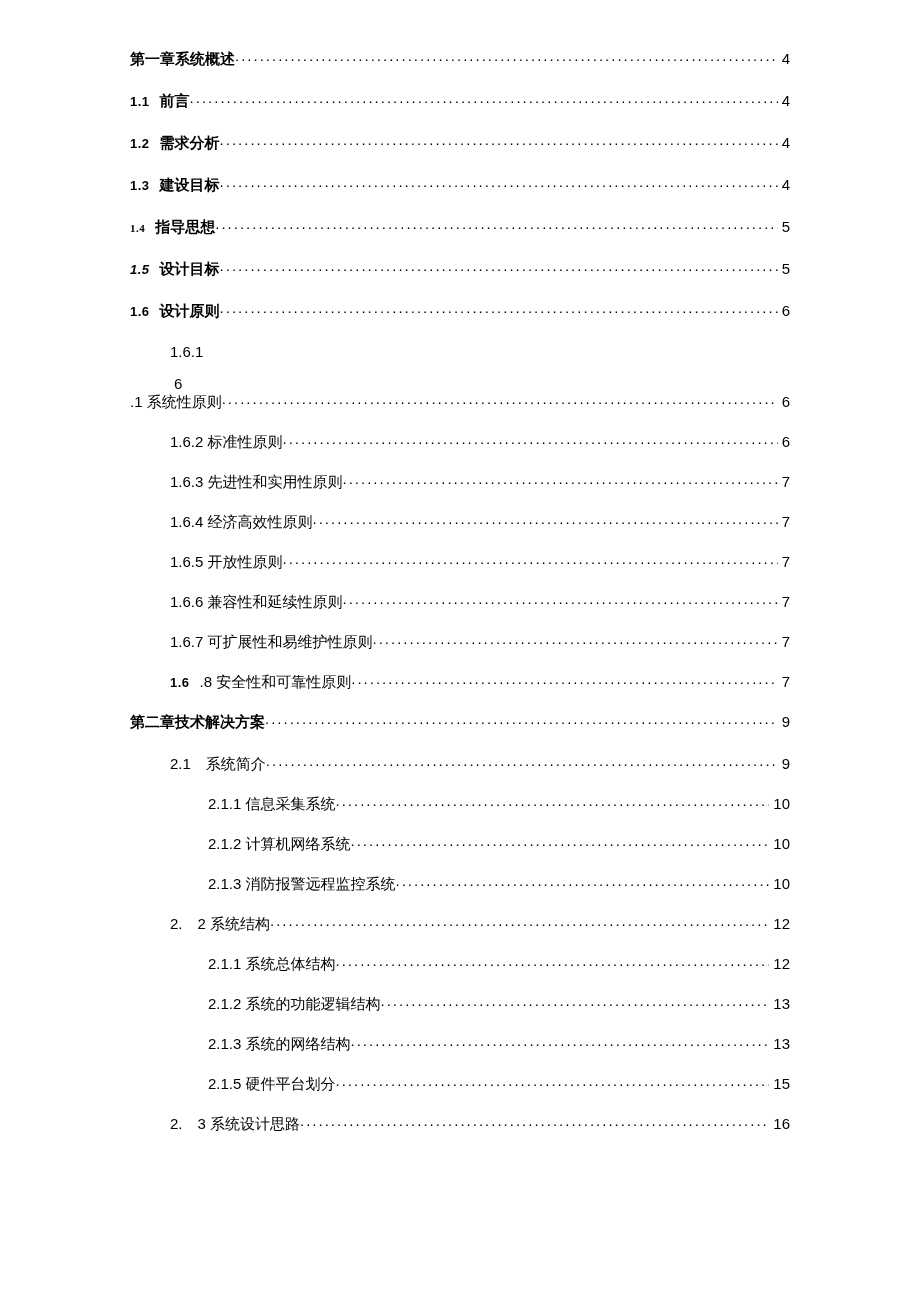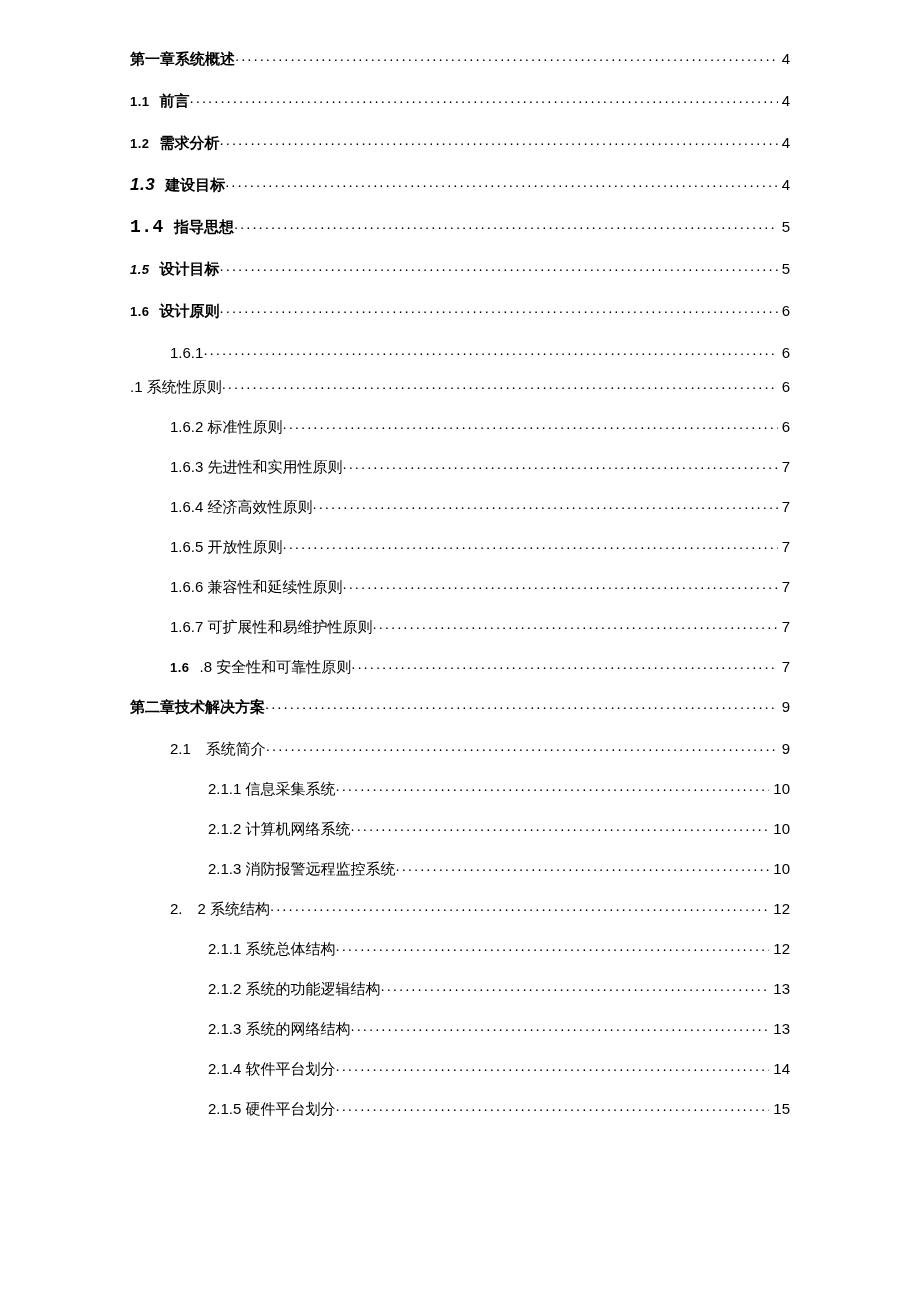--- a/index.html
+++ b/index.html
@@ -58,21 +58,21 @@
     margin-bottom: 20px;
   }
   .multi-line {
     display: flex;
     align-items: baseline;
     white-space: nowrap;
     overflow: hidden;
     font-size: 15px;
   }
   .multi-line .dots { flex: 1 1 auto; }
-  .multi-line1 { padding-left: 40px; margin-bottom: 16px; }
+  .multi-line1 { padding-left: 40px; margin-bottom: 0; flex-direction: column; }
   .multi-line2 { padding-left: 0; }
 </style>
 </head>
 <body>
 
 <div class="page" id="toc-root">
     <div class="row bold lvl0">
       <span class="label" style="font-weight: 700; font-family: SimHei, &quot;Microsoft YaHei&quot;, sans-serif;">第一章系统概述</span>
       <span class="dots"></span>
       <span class="pg">4</span>
@@ -83,27 +83,27 @@
       <span class="dots"></span>
       <span class="pg">4</span>
     </div>
     <div class="row bold lvl1">
       <span class="num" style="font-weight: 700; font-family: Arial, sans-serif; font-size: 13px;">1.2</span>
       <span class="label">需求分析</span>
       <span class="dots"></span>
       <span class="pg">4</span>
     </div>
     <div class="row bold lvl1">
-      <span class="num" style="font-weight: 700; font-family: Arial, sans-serif; font-size: 17px; font-style: italic;">1.3</span>
+      <span class="num" style="font-weight: 700; font-family: Arial, sans-serif; font-size: 13px;">1.3</span>
       <span class="label">建设目标</span>
       <span class="dots"></span>
       <span class="pg">4</span>
     </div>
     <div class="row bold lvl1">
-      <span class="num" style="font-weight: 700; font-family: Liberation Mono, monospace; font-size: 18px;">1.4</span>
+      <span class="num" style="font-weight: 700; font-family: Liberation Serif, serif; font-size: 11px;">1.4</span>
       <span class="label">指导思想</span>
       <span class="dots"></span>
       <span class="pg">5</span>
     </div>
     <div class="row bold lvl1">
       <span class="num" style="font-weight: 700; font-family: Arial, sans-serif; font-size: 13px; font-style: italic;">1.5</span>
       <span class="label">设计目标</span>
       <span class="dots"></span>
       <span class="pg">5</span>
     </div>
@@ -200,22 +200,22 @@
       <span class="label">2.1.2 系统的功能逻辑结构</span>
       <span class="dots"></span>
       <span class="pg">13</span>
     </div>
     <div class="row lvl3">
       <span class="label">2.1.3 系统的网络结构</span>
       <span class="dots"></span>
       <span class="pg">13</span>
     </div>
     <div class="row lvl3">
-      <span class="label">2.1.4 软件平台划分</span>
-      <span class="dots"></span>
-      <span class="pg">14</span>
-    </div>
-    <div class="row lvl3">
       <span class="label">2.1.5 硬件平台划分</span>
       <span class="dots"></span>
       <span class="pg">15</span>
+    </div>
+    <div class="row lvl2">
+      <span class="label">2.　3 系统设计思路</span>
+      <span class="dots"></span>
+      <span class="pg">16</span>
     </div>
   </div>
 
 </body></html>

